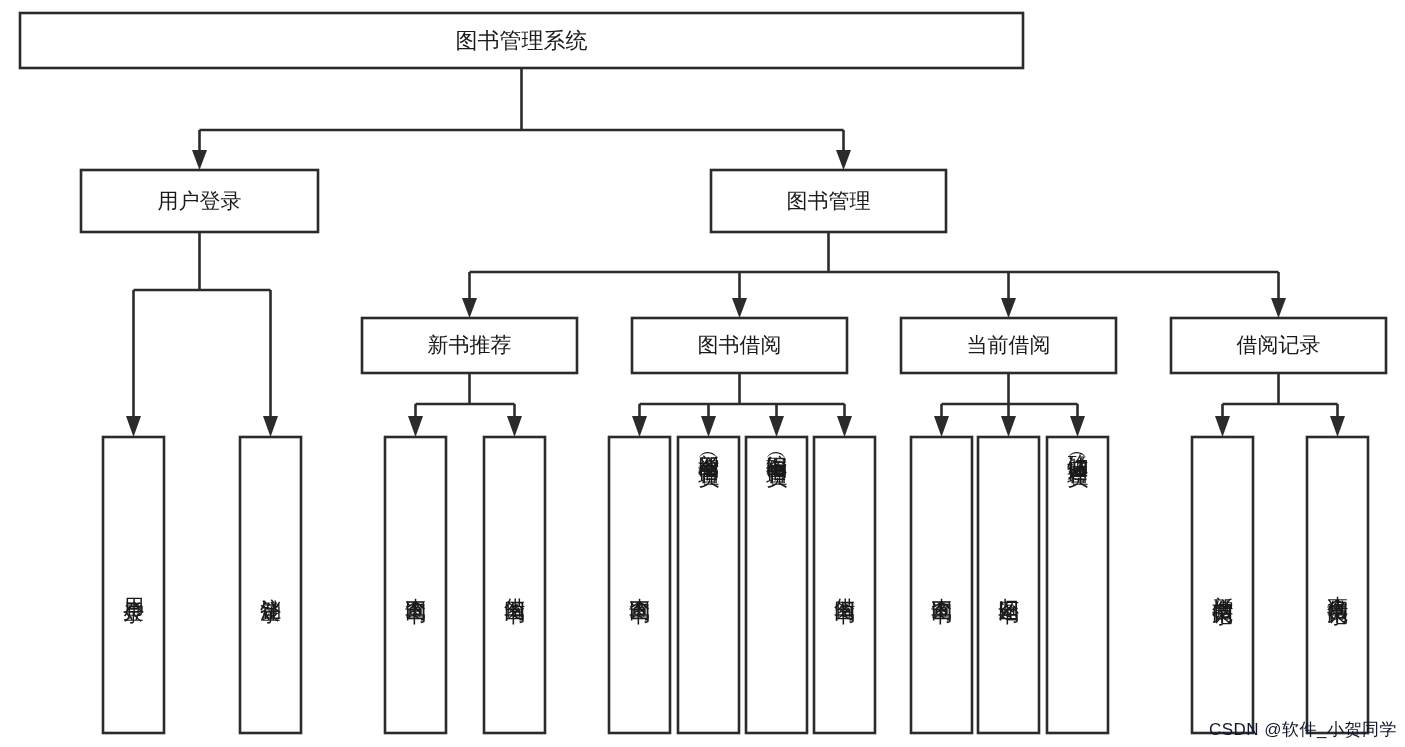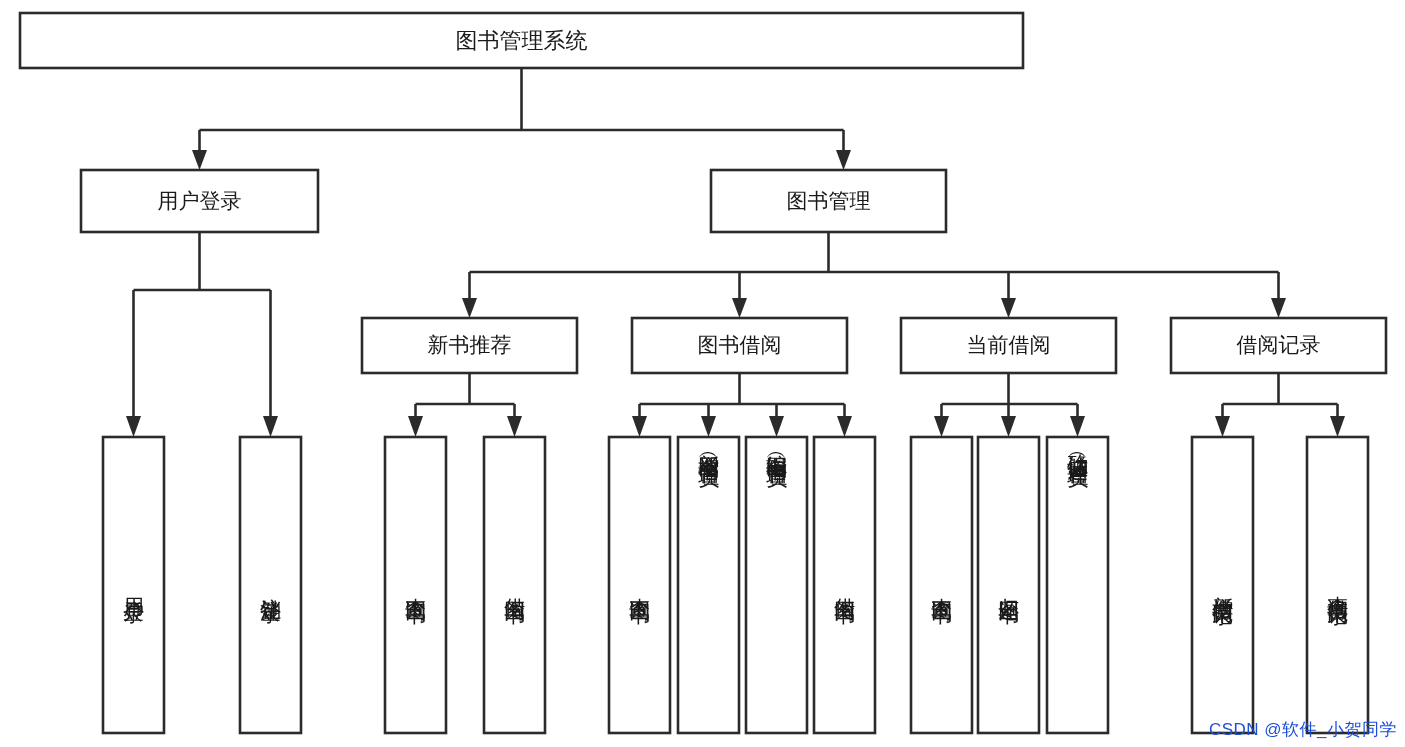--- a/index.html
+++ b/index.html
@@ -73,21 +73,21 @@
     color: #1a1a1a;
     letter-spacing: 2px;
     white-space: nowrap;
   }
   .watermark {
     position: absolute;
     right: 8px;
     bottom: 6px;
     font-family: "Liberation Sans", "DejaVu Sans", sans-serif;
     font-size: 17px;
-    color: #1d4ed8;
+    color: #0f172a;
     letter-spacing: 0.5px;
     user-select: none;
     pointer-events: none;
     margin-top: 45px;
   }
 </style>
 </head>
 <body>
 
 <div id="diagram-root">

